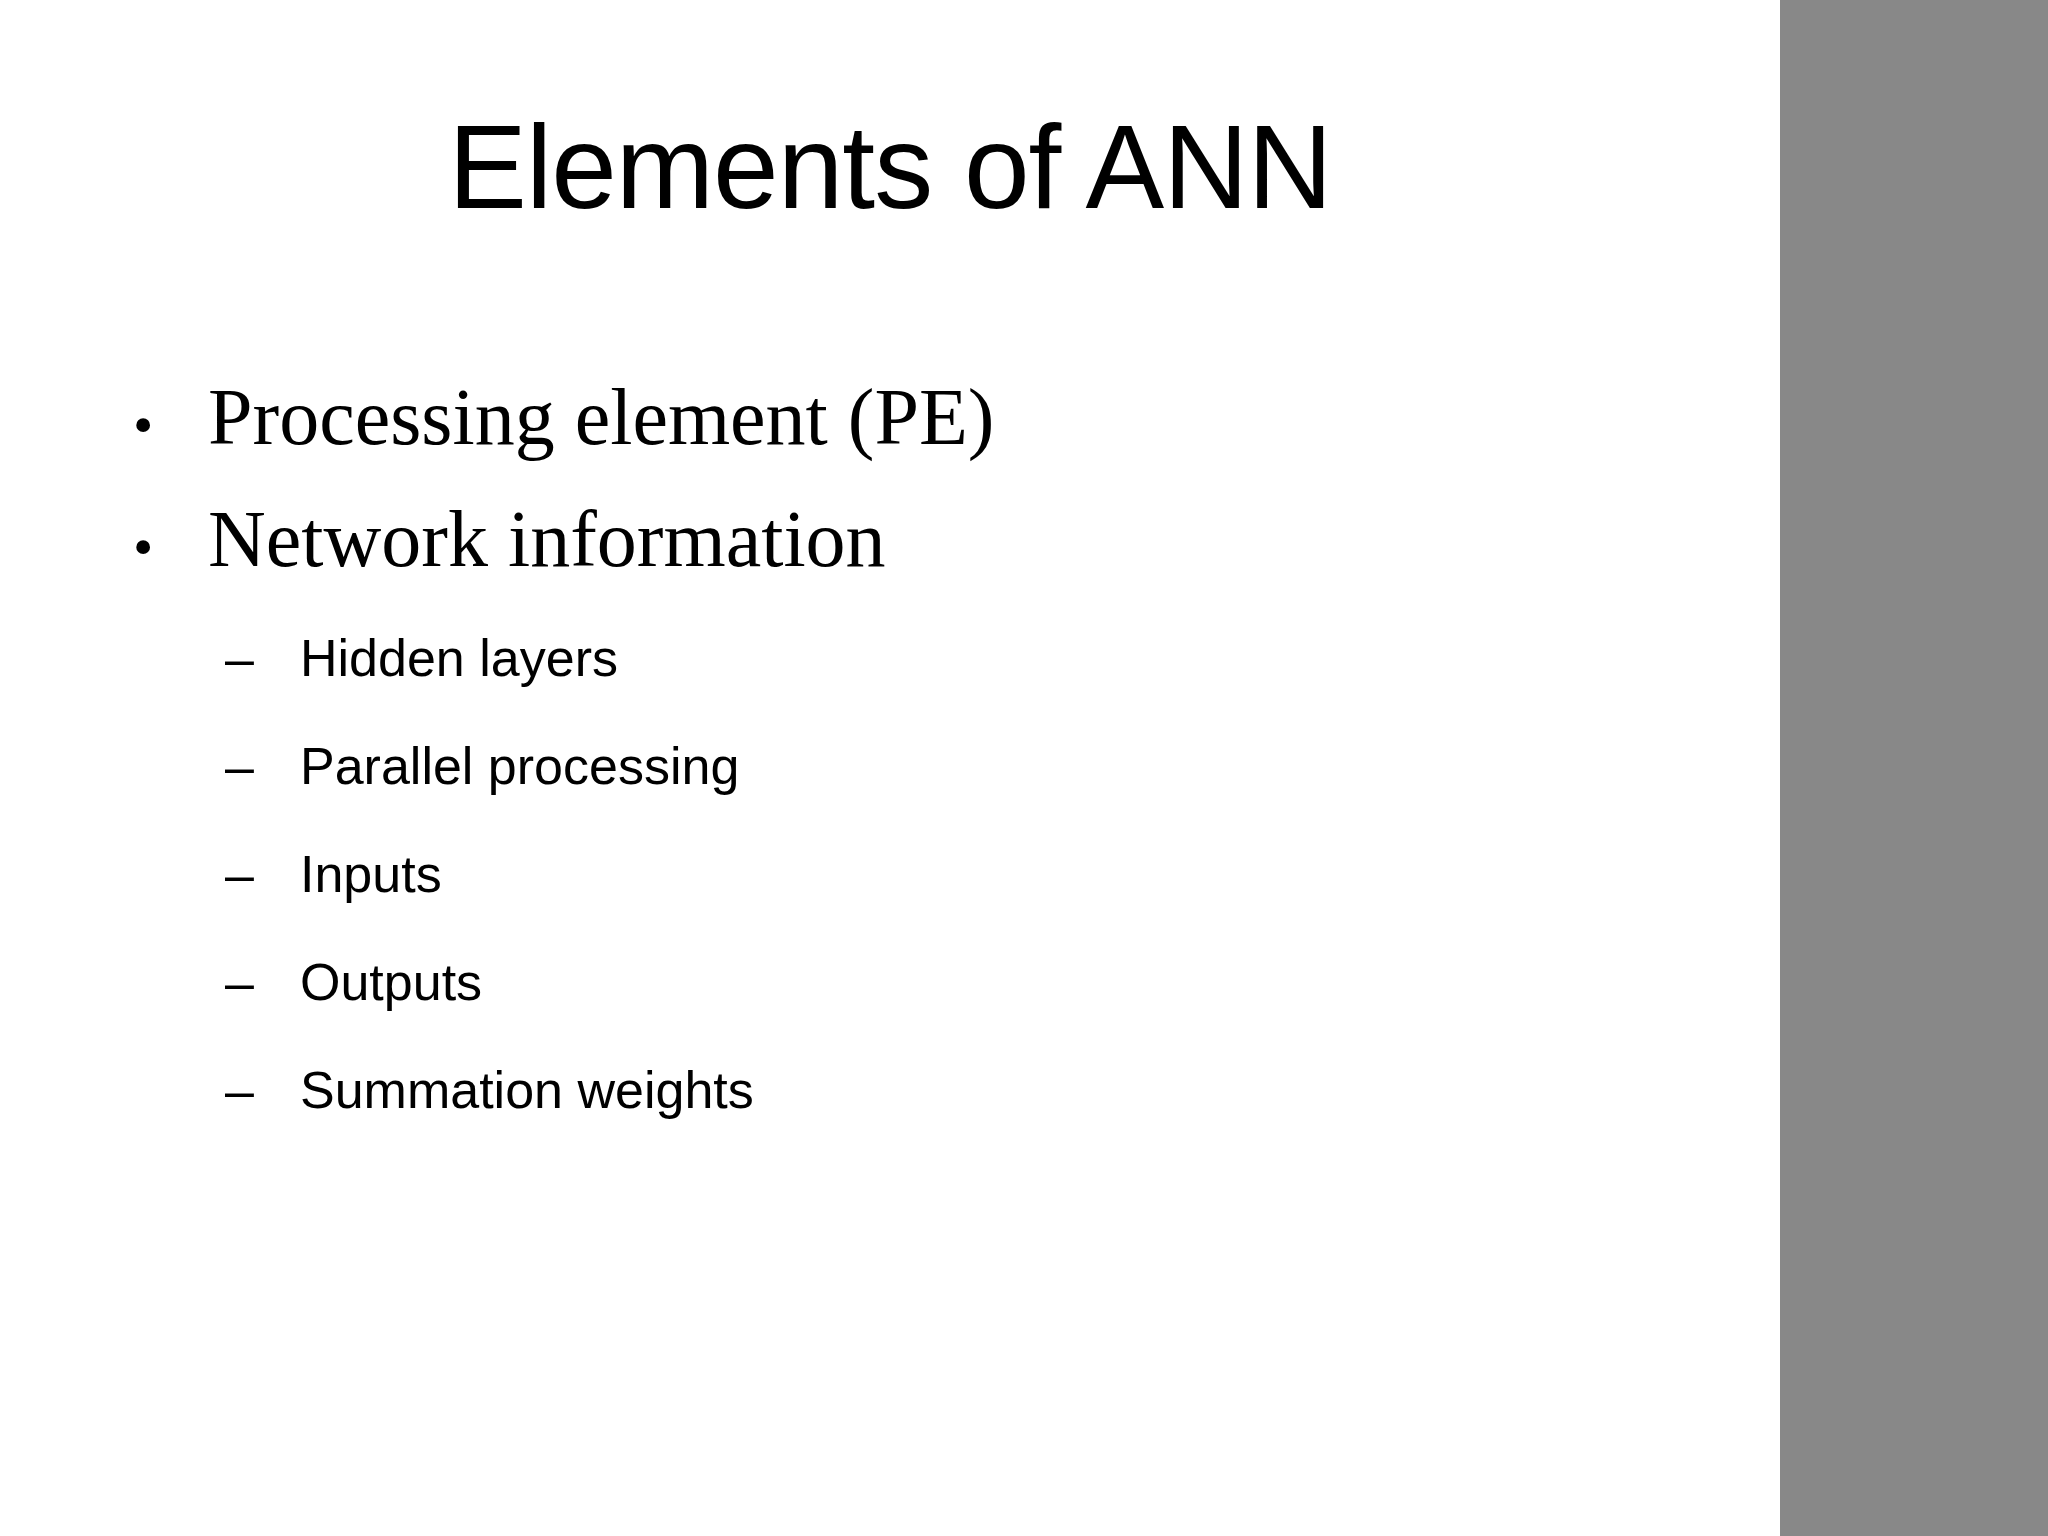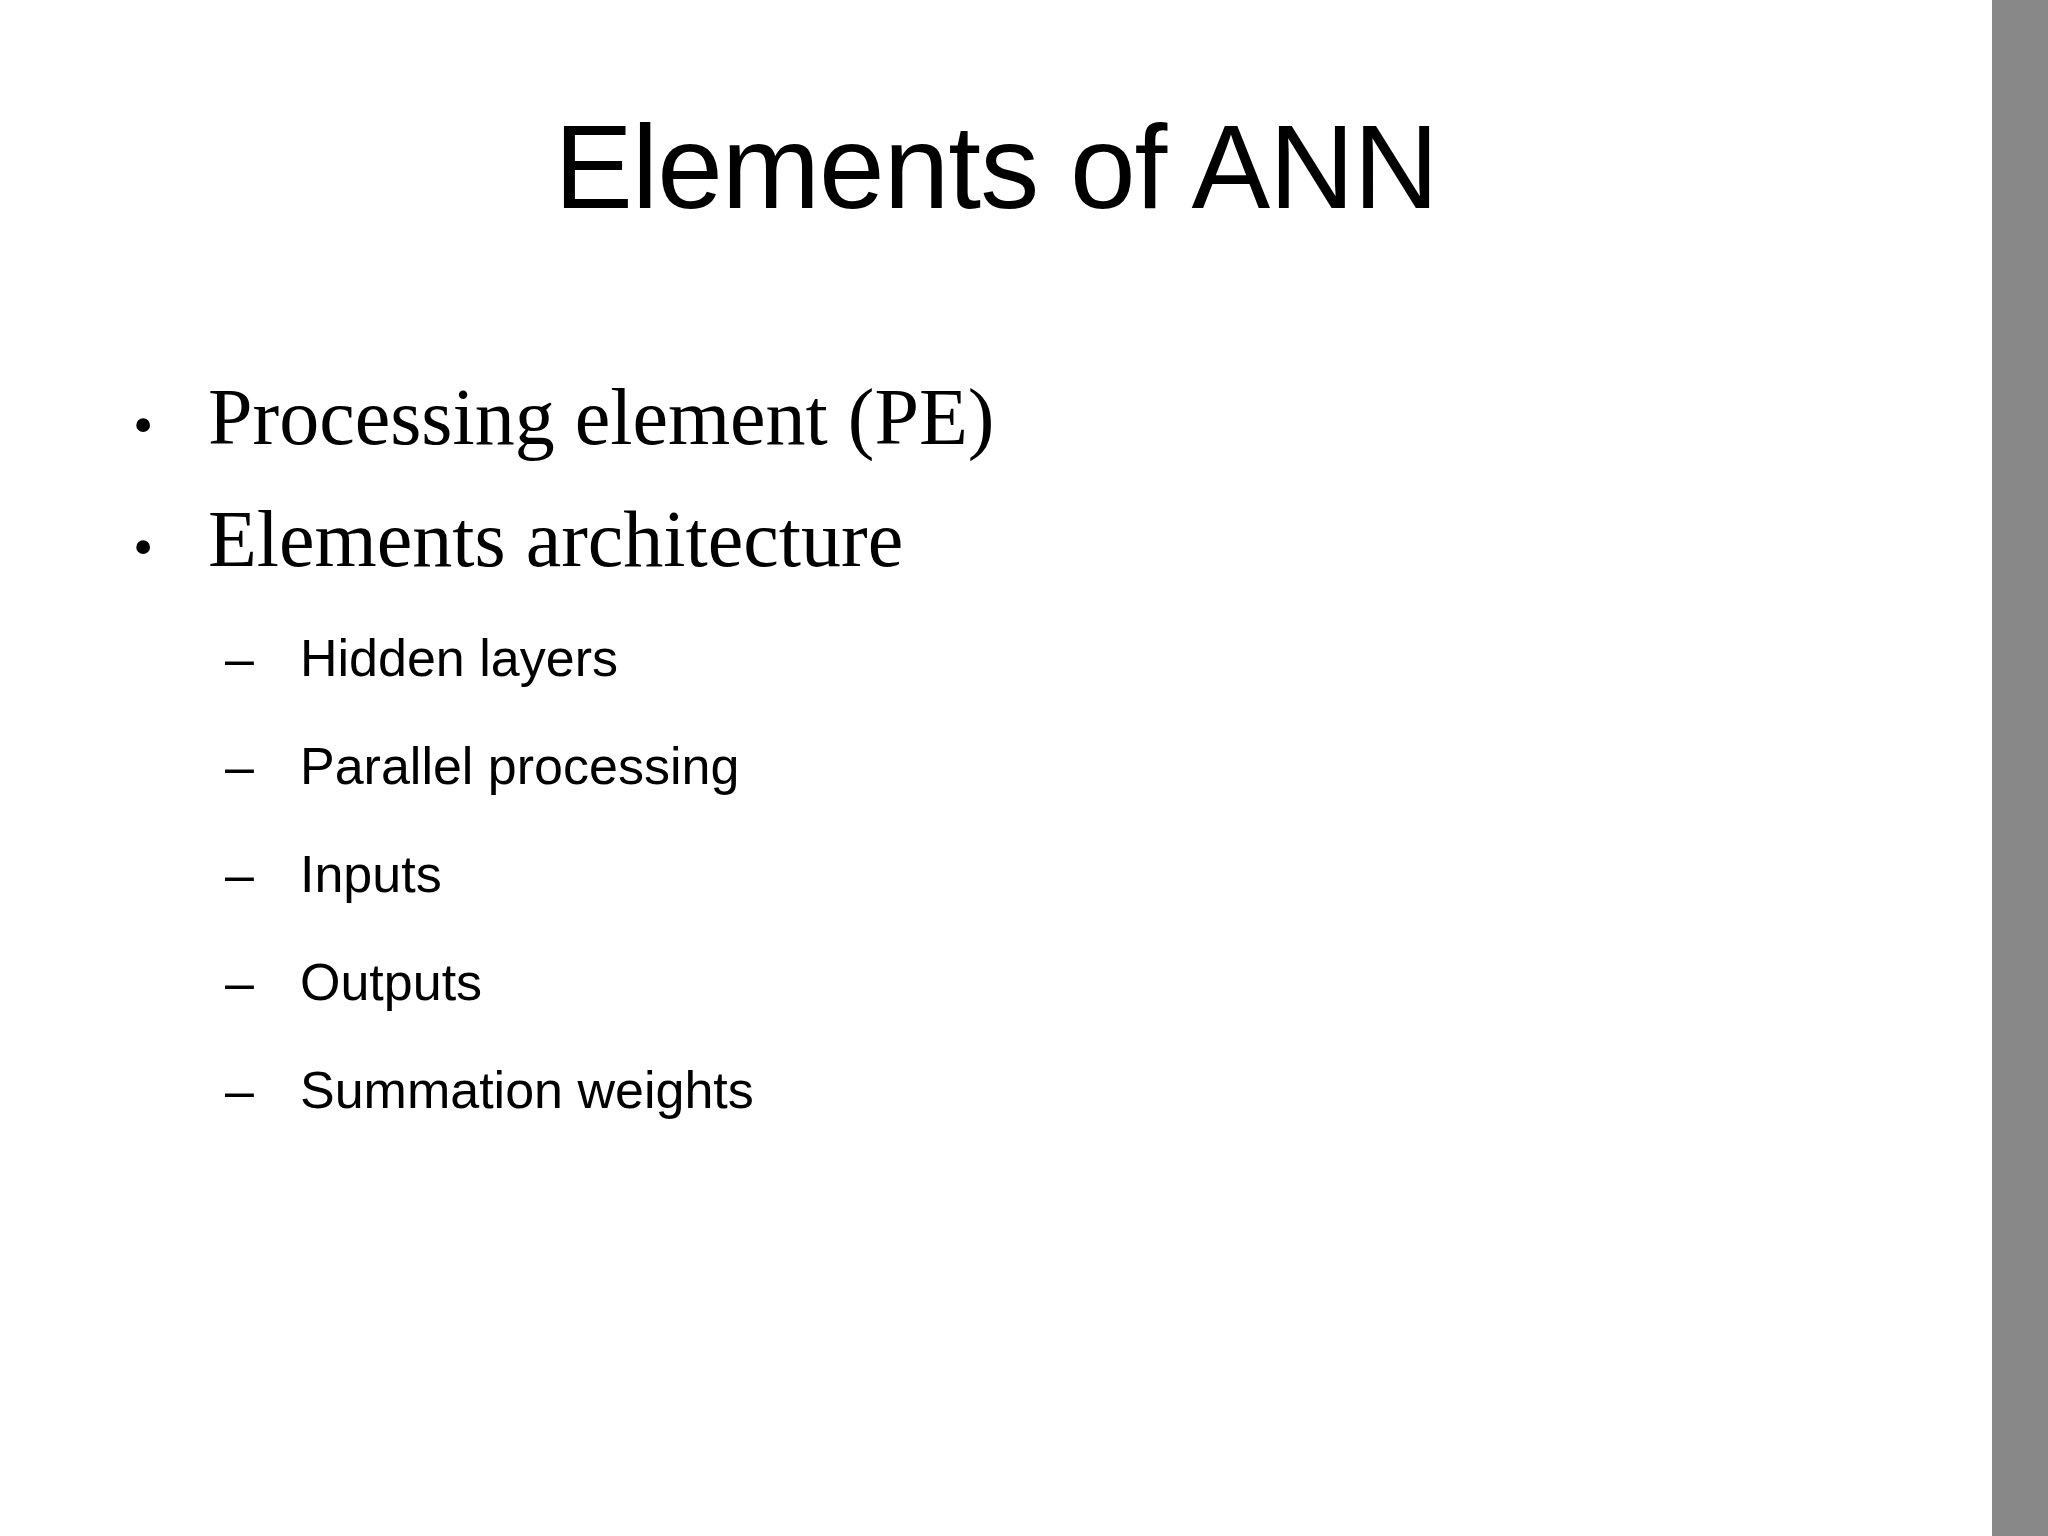--- a/index.html
+++ b/index.html
@@ -2,21 +2,21 @@
 <html><head>
 <meta charset="utf-8">
 <style>
   html, body {
     margin: 0;
     padding: 0;
     background: #888;
   }
   .slide {
     position: relative;
-    width: 1992px;
+    width: 1780px;
     height: 1536px;
     background: #ffffff;
     overflow: hidden;
     font-family: "Liberation Sans", sans-serif;
     color: #000000;
   }
   .slide-title {
     position: absolute;
     top: 100px;
     left: 0;
@@ -65,21 +65,21 @@
 
   <div class="slide-title">Elements of ANN</div>
 
   <div class="bullet-list">
 
     <div class="bullet-line-1">
       <span class="marker">•</span><span>Processing element (PE)</span>
     </div>
 
     <div class="bullet-line-1">
-      <span class="marker">•</span><span>Elements architecture</span>
+      <span class="marker">•</span><span>Network information</span>
     </div>
 
     <div class="bullet-line-2">
       <span class="marker">–</span><span>Hidden layers</span>
     </div>
 
     <div class="bullet-line-2">
       <span class="marker">–</span><span>Parallel processing</span>
     </div>
 

